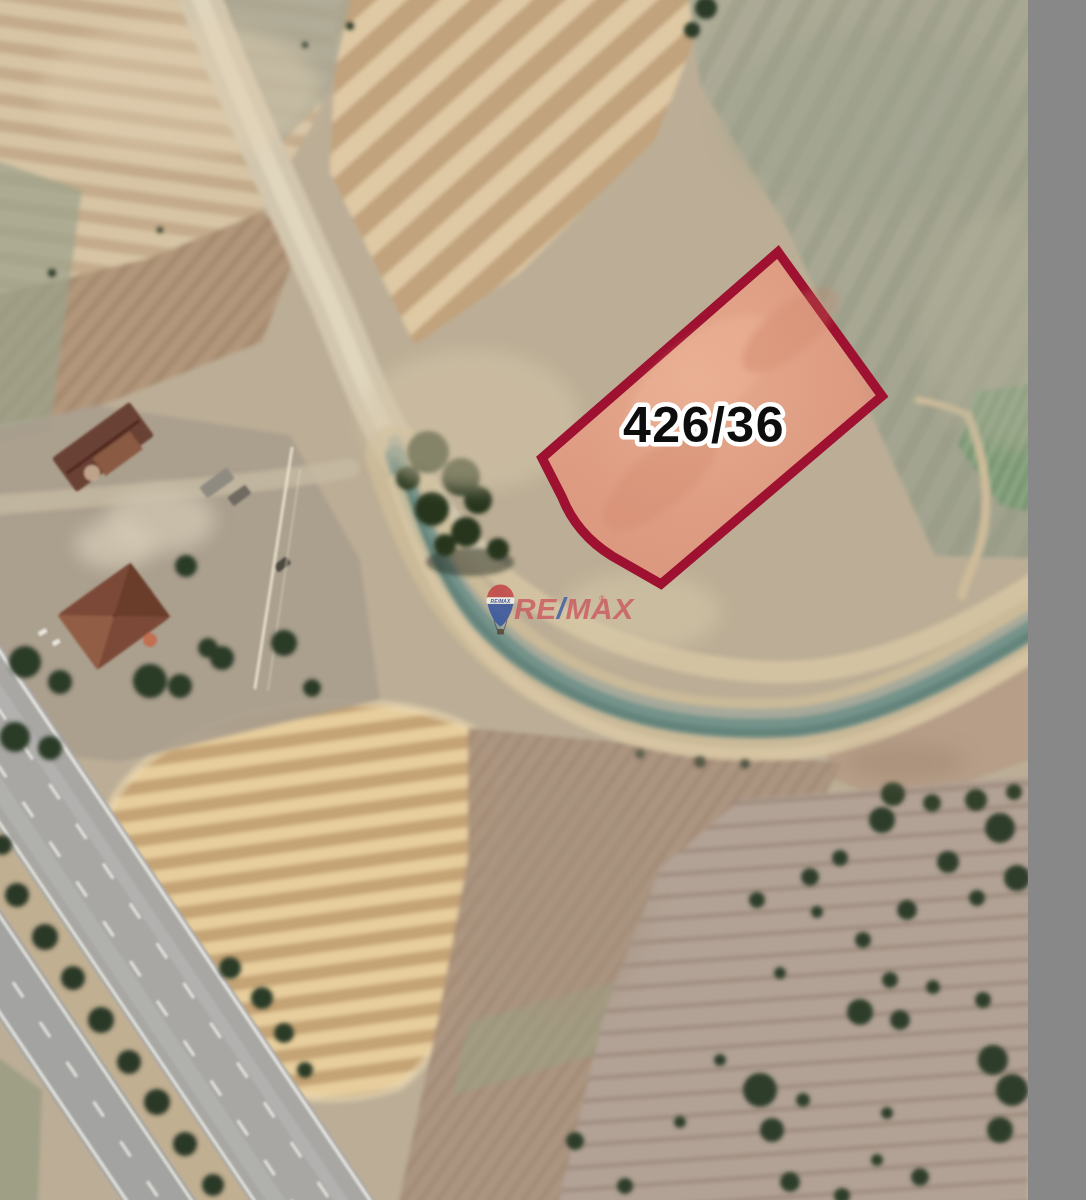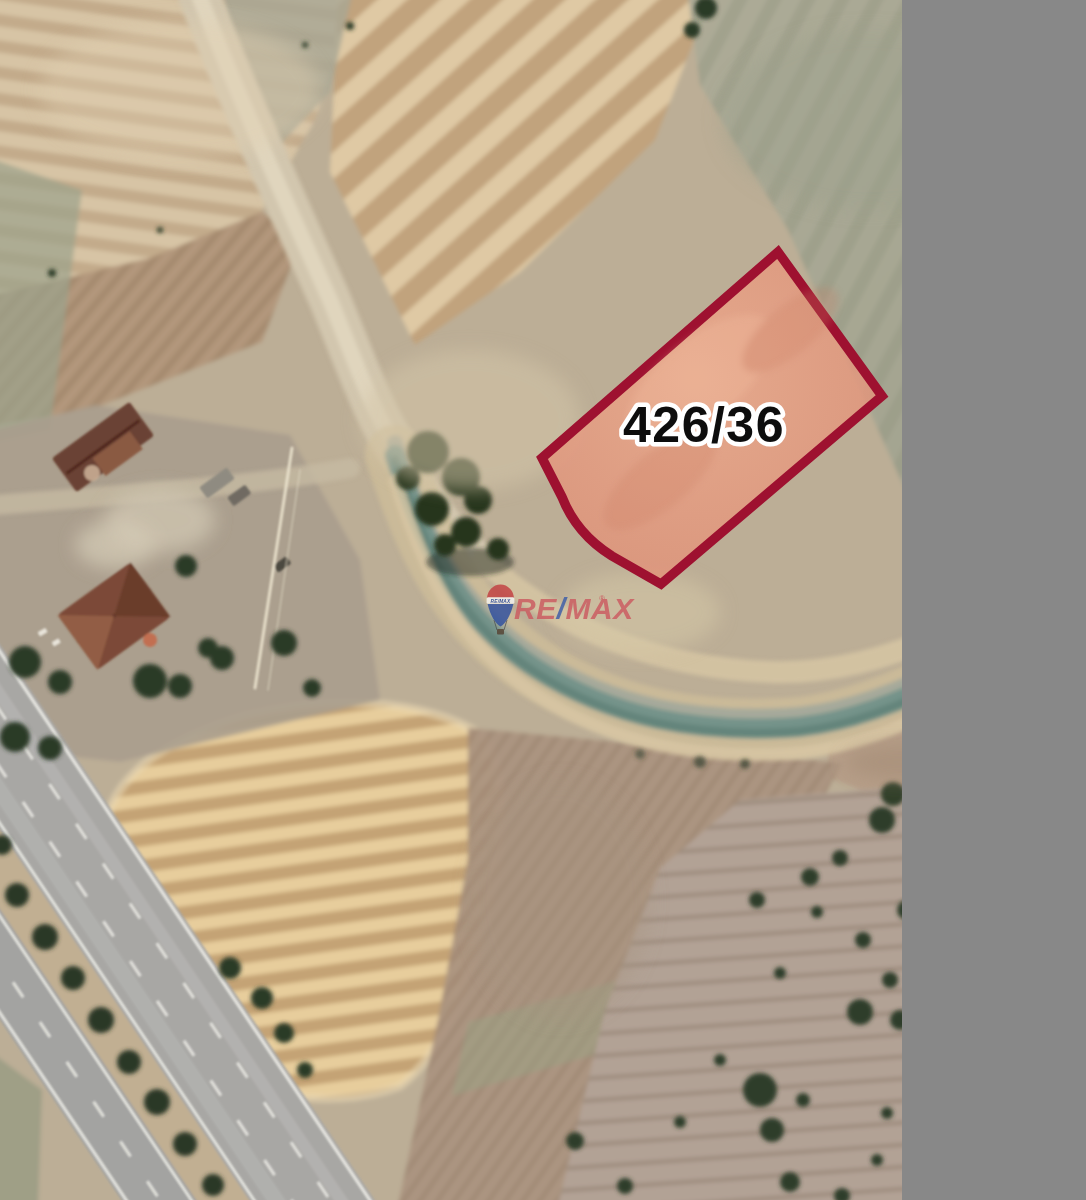--- a/index.html
+++ b/index.html
@@ -1,19 +1,20 @@
 <!DOCTYPE html>
 <html><head>
 <meta charset="utf-8">
 <style>
   html,body{margin:0;padding:0;background:#888;}
   .stage{
-    position:relative;width:902px;height:1200px;overflow:hidden;
+    position:relative;width:980px;height:1200px;overflow:hidden;
     background:linear-gradient(155deg,#c7b69b 0%,#bcae96 40%,#b3a58e 70%,#b7a891 100%);
     font-family:"Liberation Sans", sans-serif;
+    padding-left:48px;
   }
   svg{position:absolute;left:0;top:0;}
   .parcel-label{
     font-family:"Liberation Sans", sans-serif;
     font-weight:bold;
     letter-spacing:1.5px;
   }
   .wm-text{
     font-family:"Liberation Sans", sans-serif;
     font-weight:bold;

